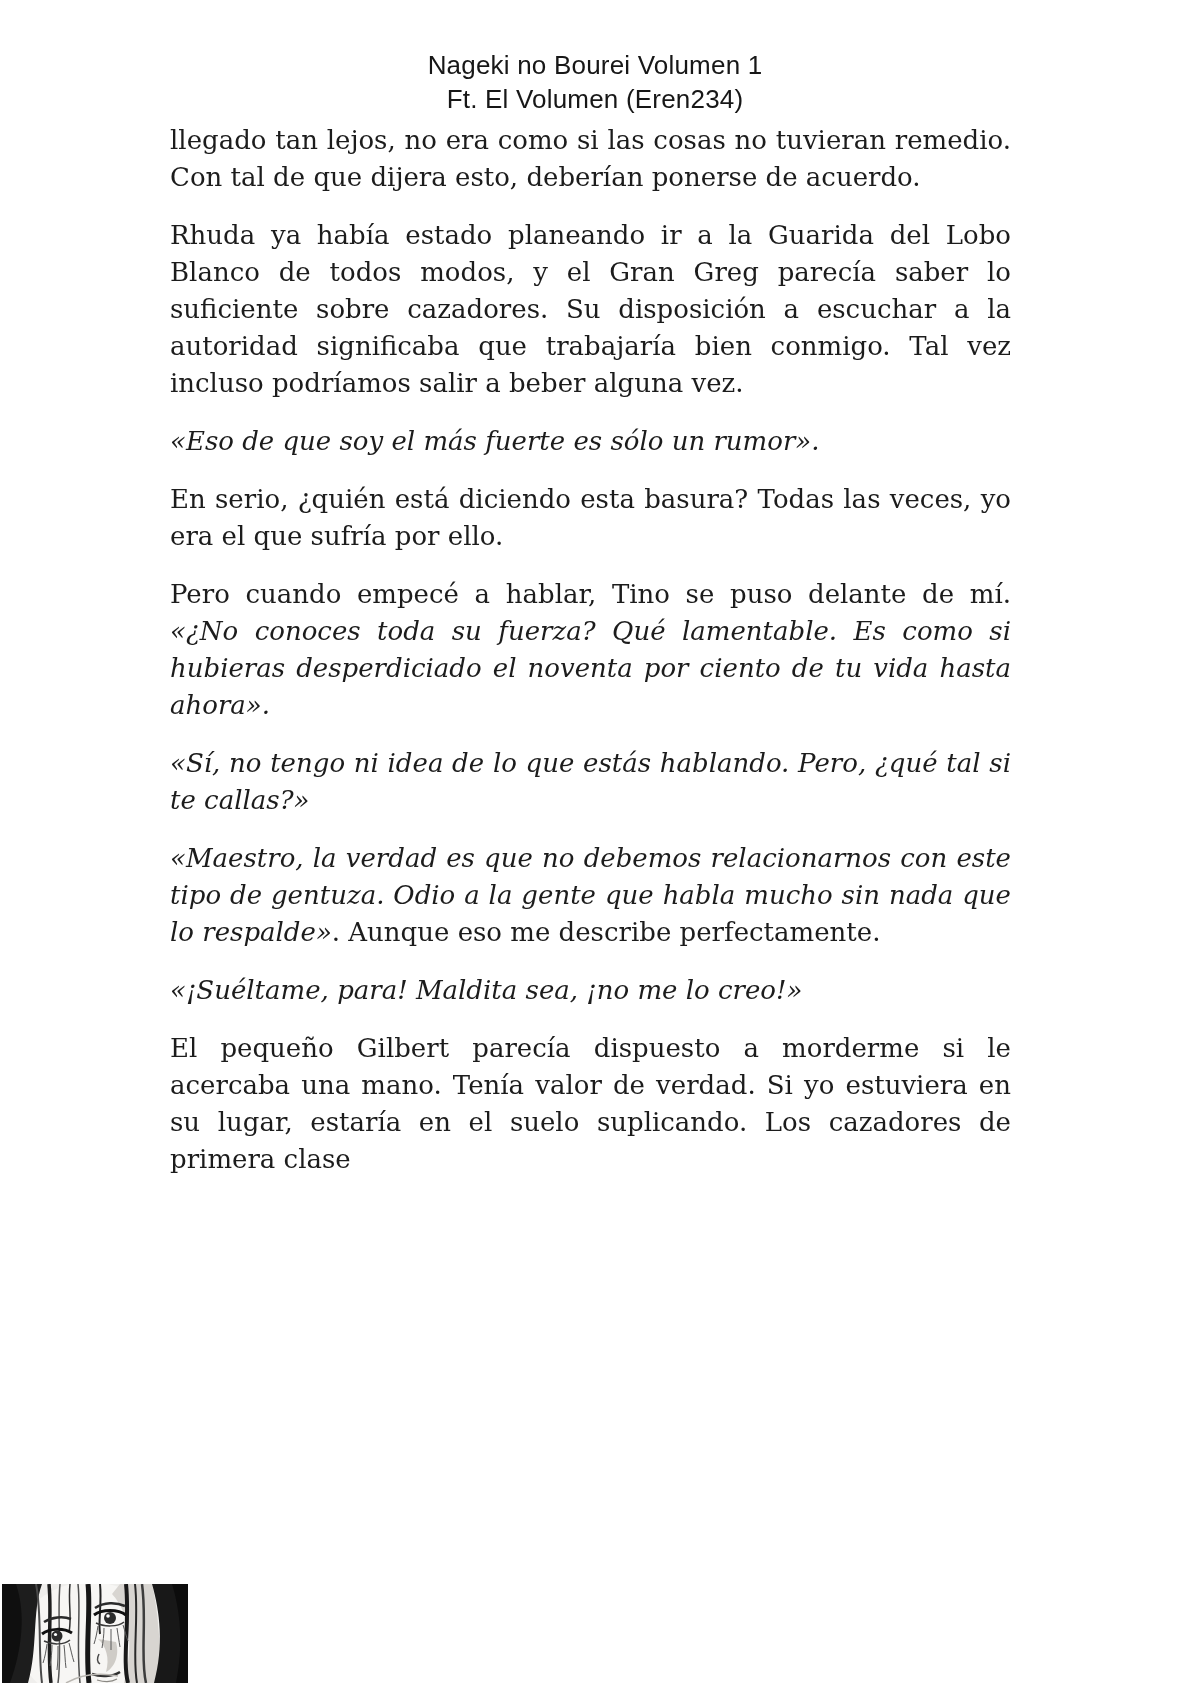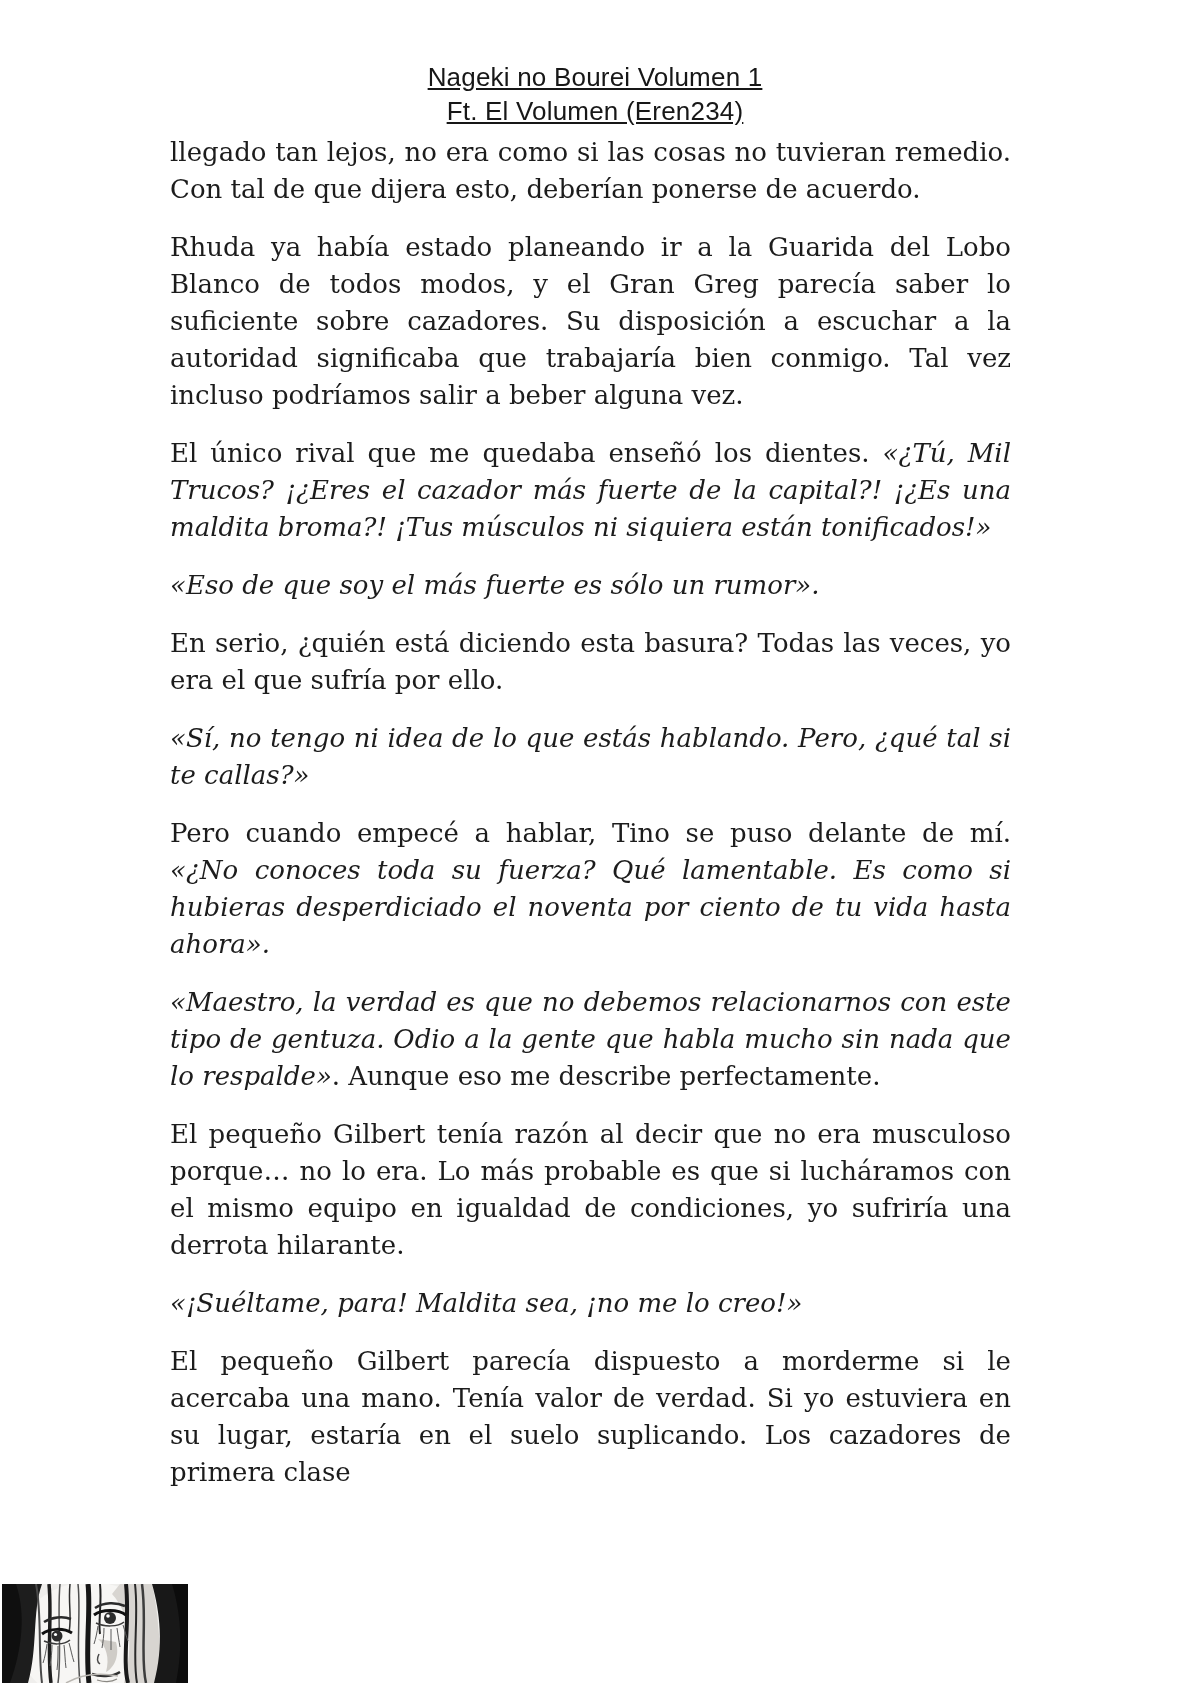--- a/index.html
+++ b/index.html
@@ -6,25 +6,24 @@
   .page {
     position: relative;
     width: 1190px;
     height: 1683px;
     background: #ffffff;
     color: #1c1c1c;
     font-family: "DejaVu Serif", serif;
     overflow: hidden;
   }
   .header {
-    padding-top: 60px;
+    padding-top: 48px;
     text-align: center;
     font-family: "Liberation Sans", sans-serif;
     color: #171717;
-    text-decoration: underline;
   }
   .header .title-line {
     font-size: 26px;
     line-height: 34px;
     font-weight: 400;
     letter-spacing: 0.2px;
   }
   .content {
     margin: 6px 170px 0 170px;
     font-size: 26px;
@@ -51,27 +50,25 @@
 <div class="page">
 
   <div class="header">
     <div class="title-line">Nageki no Bourei Volumen 1</div>
     <div class="title-line">Ft. El Volumen (Eren234)</div>
   </div>
 
   <div class="content">
       <p class="para"><span>llegado tan lejos, no era como si las cosas no tuvieran remedio. Con tal de que dijera esto, deberían ponerse de acuerdo.</span></p>
       <p class="para"><span>Rhuda ya había estado planeando ir a la Guarida del Lobo Blanco de todos modos, y el Gran Greg parecía saber lo suficiente sobre cazadores. Su disposición a escuchar a la autoridad significaba que trabajaría bien conmigo. Tal vez incluso podríamos salir a beber alguna vez.</span></p>
-      <p class="para"><span>El único rival que me quedaba enseñó los dientes. </span><em>«¿Tú, Mil Trucos? ¡¿Eres el cazador más fuerte de la capital?! ¡¿Es una maldita broma?! ¡Tus músculos ni siquiera están tonificados!»</em></p>
       <p class="para"><em>«Eso de que soy el más fuerte es sólo un rumor».</em></p>
       <p class="para"><span>En serio, ¿quién está diciendo esta basura? Todas las veces, yo era el que sufría por ello.</span></p>
+      <p class="para"><span>Pero cuando empecé a hablar, Tino se puso delante de mí. </span><em>«¿No conoces toda su fuerza? Qué lamentable. Es como si hubieras desperdiciado el noventa por ciento de tu vida hasta ahora».</em></p>
       <p class="para"><em>«Sí, no tengo ni idea de lo que estás hablando. Pero, ¿qué tal si te callas?»</em></p>
-      <p class="para"><span>Pero cuando empecé a hablar, Tino se puso delante de mí. </span><em>«¿No conoces toda su fuerza? Qué lamentable. Es como si hubieras desperdiciado el noventa por ciento de tu vida hasta ahora».</em></p>
       <p class="para"><em>«Maestro, la verdad es que no debemos relacionarnos con este tipo de gentuza. Odio a la gente que habla mucho sin nada que lo respalde»</em><span>. Aunque eso me describe perfectamente.</span></p>
-      <p class="para"><span>El pequeño Gilbert tenía razón al decir que no era musculoso porque… no lo era. Lo más probable es que si lucháramos con el mismo equipo en igualdad de condiciones, yo sufriría una derrota hilarante.</span></p>
       <p class="para"><em>«¡Suéltame, para! Maldita sea, ¡no me lo creo!»</em></p>
       <p class="para"><span>El pequeño Gilbert parecía dispuesto a morderme si le acercaba una mano. Tenía valor de verdad. Si yo estuviera en su lugar, estaría en el suelo suplicando. Los cazadores de primera clase</span></p>
     </div>
 
   <svg class="corner-art" viewBox="0 0 186 99" preserveAspectRatio="none" aria-hidden="true">
 
     <rect x="0" y="0" width="186" height="99" fill="#efeeec"></rect>
     <ellipse cx="88" cy="58" rx="72" ry="60" fill="#f7f6f4"></ellipse>
 
     <path d="M110,10 C128,30 132,60 122,99 L160,99 C158,60 156,25 150,0 L118,0 Z" fill="#d8d5d1"></path>

